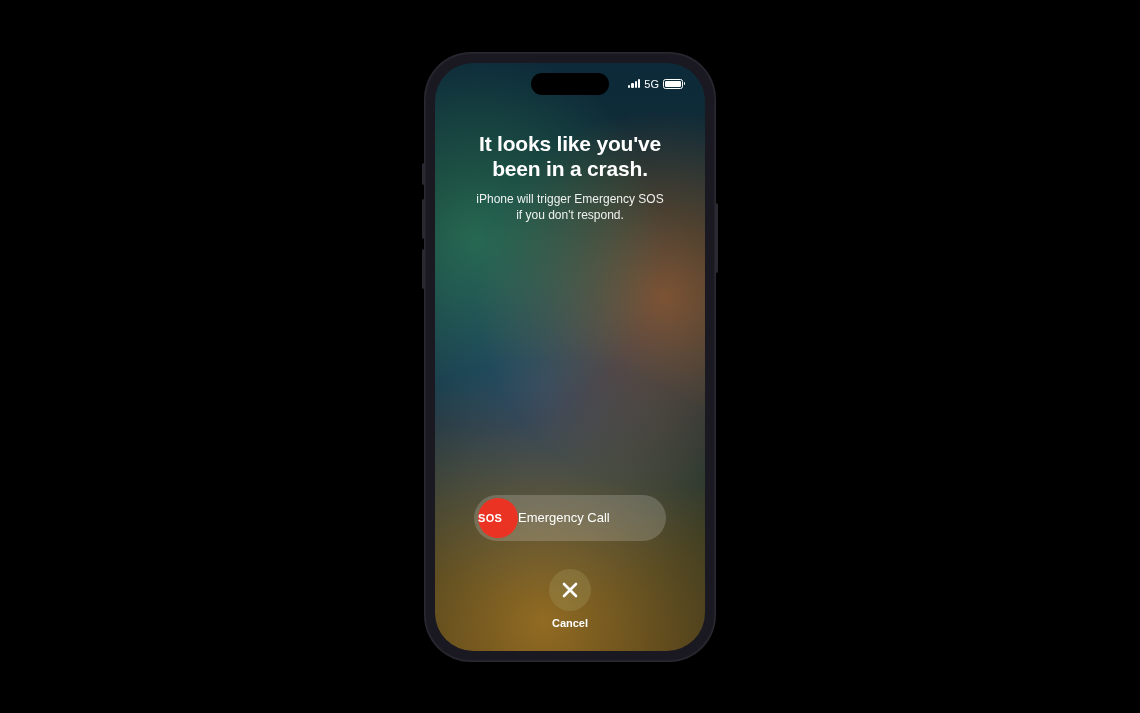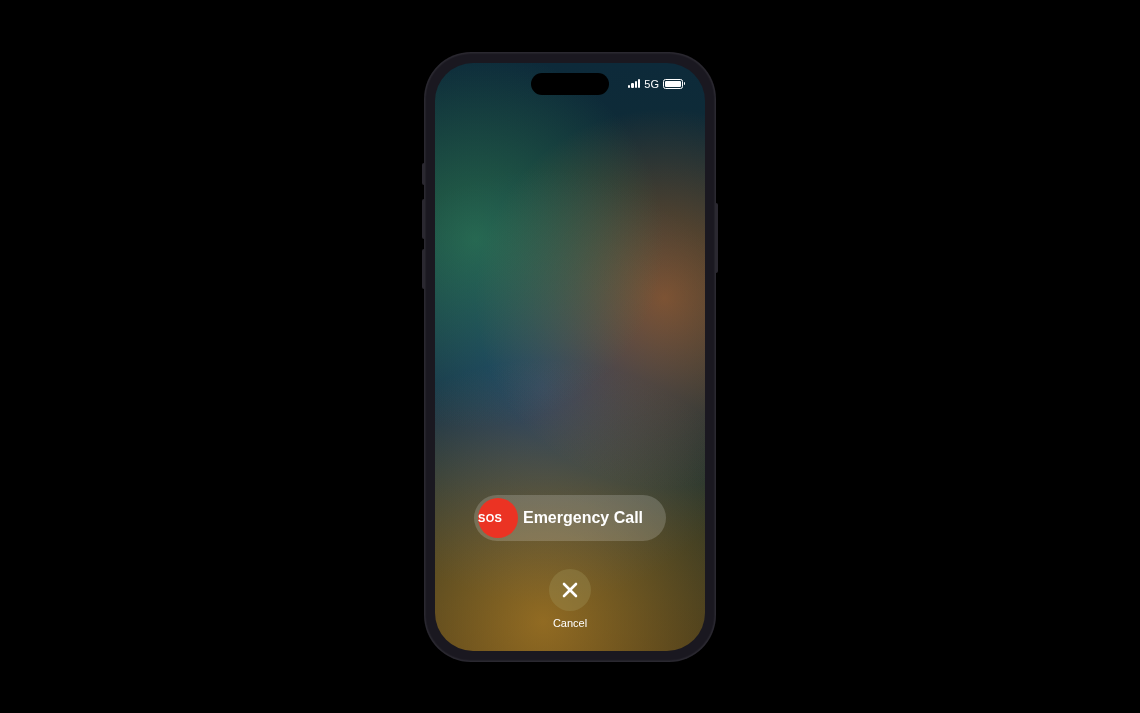--- a/index.html
+++ b/index.html
@@ -197,24 +197,23 @@
       justify-content: flex-start;
       color: #fff;
       font-weight: 800;
       font-size: 11px;
       letter-spacing: 0.3px;
       flex-shrink: 0;
     }
 
     .slider-label {
       flex: 1;
-      text-align: center;
-      color: #fff;
-      font-size: 16px;
-      font-weight: 700;
+      color: #fff;
+      font-size: 13px;
+      font-weight: 400;
       padding-right: 14px;
     }
 
     .cancel-area {
       position: absolute;
       bottom: 22px;
       left: 50%;
       transform: translateX(-50%);
       text-align: center;
     }
@@ -234,21 +233,21 @@
       width: 18px;
       height: 18px;
       stroke: #fff;
       stroke-width: 2.6;
       stroke-linecap: round;
     }
 
     .cancel-label {
       color: #fff;
       font-size: 11px;
-      font-weight: 400;
+      font-weight: 700;
     }
   </style>
 </head>
 <body>
 
 <div class="phone-frame">
 
   <div class="phone-buttons-left">
     <div class="btn-side btn-mute"></div>
     <div class="btn-side btn-vol"></div>
@@ -269,20 +268,30 @@
             <span></span>
             <span></span>
         </div>
         <span>5G</span>
         <div class="battery">
           <div class="battery-fill"></div>
         </div>
       </div>
     </div>
 
+    <div class="content">
+      <div class="headline">
+        <span>It looks like you've</span><br>
+        <span>been in a crash.</span>
+      </div>
+      <div class="subhead">
+        <span>iPhone will trigger Emergency SOS</span><br>
+        <span>if you don't respond.</span>
+      </div>
+    </div>
 
     <div class="slider-container">
       <div class="sos-knob">
         <span>SOS</span>
       </div>
       <div class="slider-label">Emergency Call</div>
     </div>
 
     <div class="cancel-area">
       <div class="cancel-btn">

